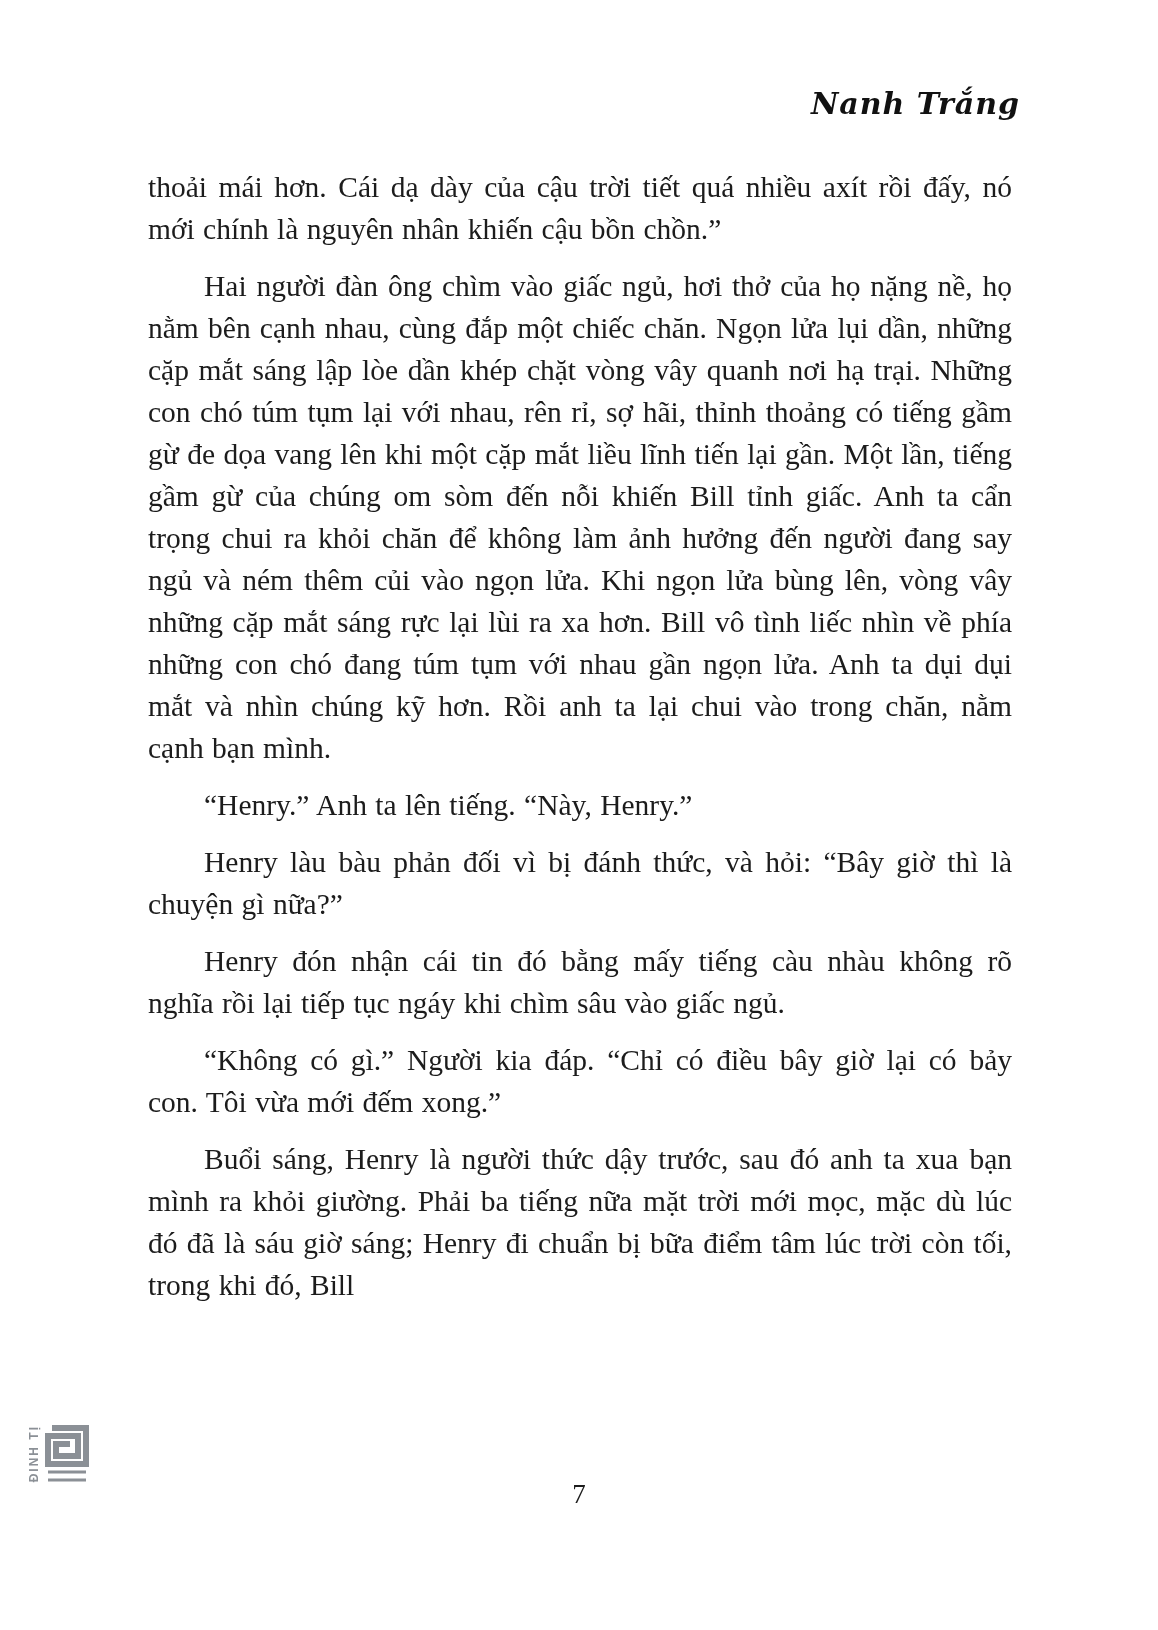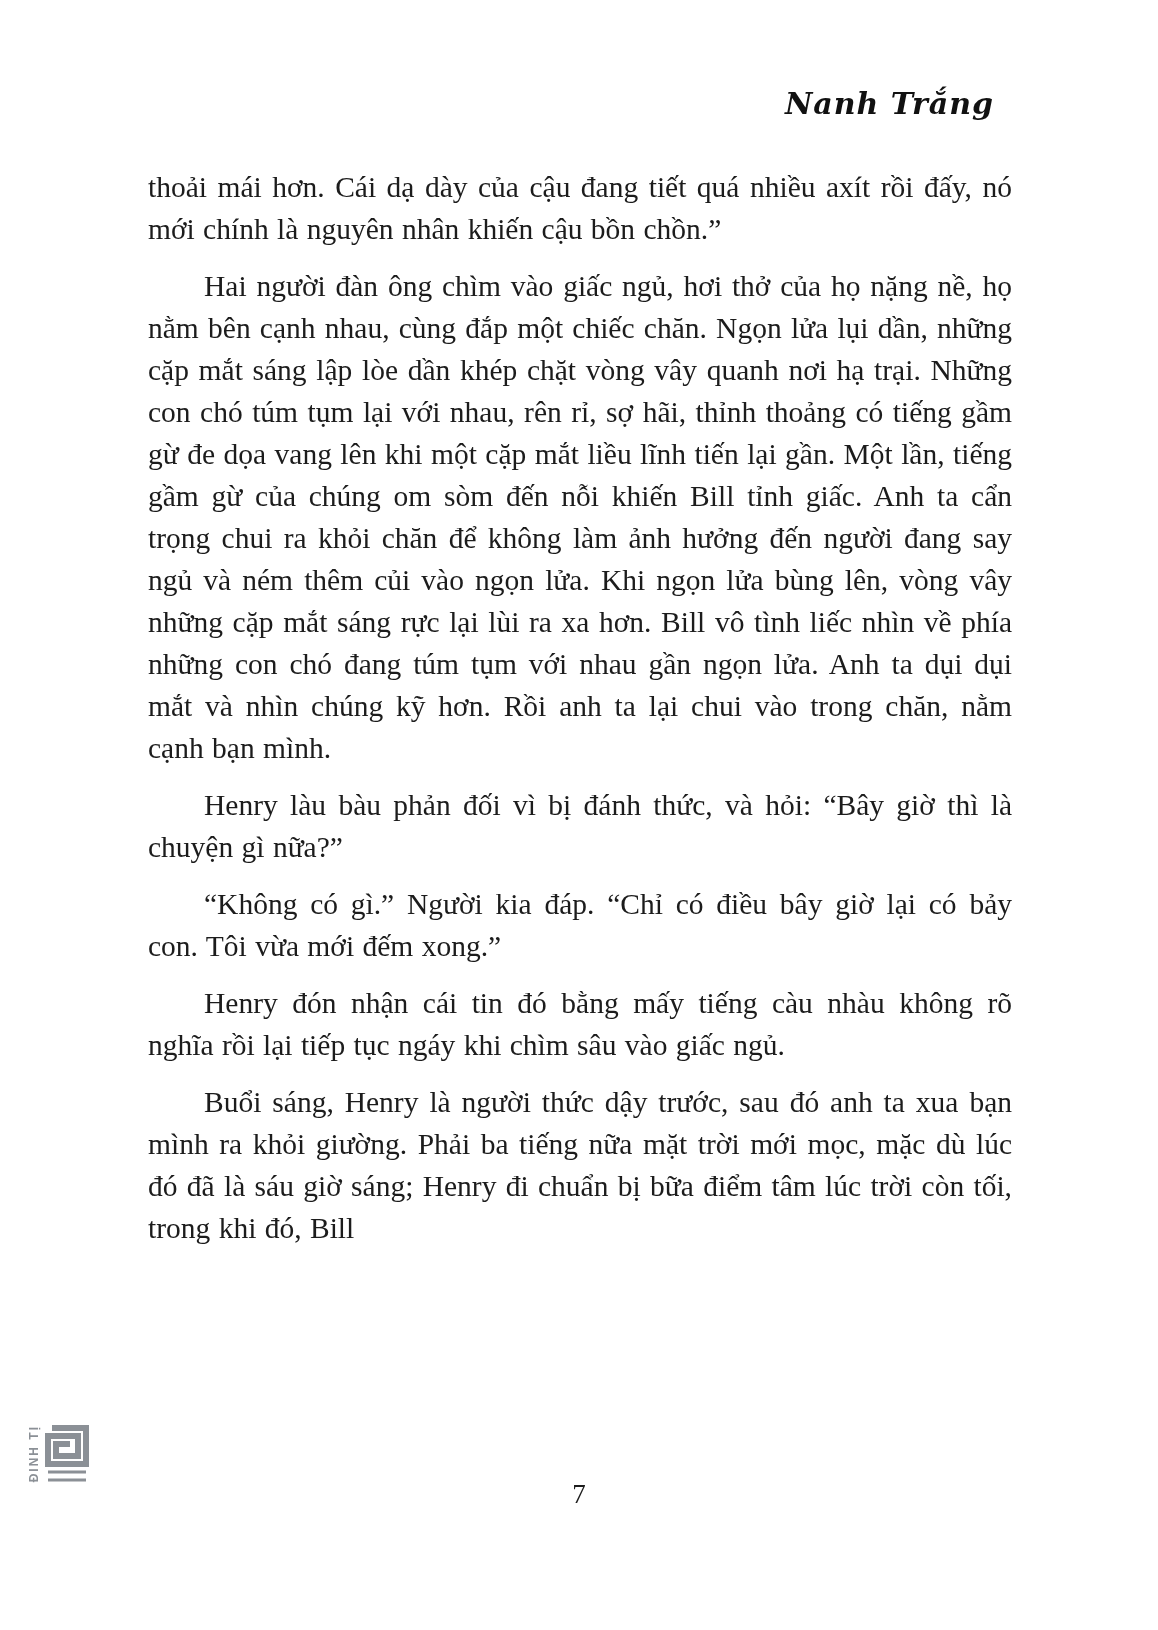--- a/index.html
+++ b/index.html
@@ -13,21 +13,21 @@
     height: 1630px;
     margin: 0 auto;
     background: #ffffff;
     font-family: "Liberation Serif", serif;
     color: #1c1c1c;
     overflow: hidden;
   }
   .running-head {
     position: absolute;
     top: 86px;
-    right: 164px;
+    right: 138px;
     font-family: "DejaVu Serif", serif;
     font-style: italic;
     font-weight: bold;
     font-size: 30px;
     letter-spacing: 1px;
     color: #111111;
   }
   .content {
     position: absolute;
     top: 166px;
@@ -79,25 +79,26 @@
   }
 </style>
 </head>
 <body>
 
 <div class="page">
 
   <div class="running-head">Nanh Trắng</div>
 
   <div class="content">
-    <p>thoải mái hơn. Cái dạ dày của cậu đang tiết quá nhiều axít rồi đấy, nó mới chính là nguyên nhân khiến cậu bồn chồn.”</p>
+    <p>thoải mái hơn. Cái dạ dày của cậu trời tiết quá nhiều axít rồi đấy, nó mới chính là nguyên nhân khiến cậu bồn chồn.”</p>
     <p class="indent">Hai người đàn ông chìm vào giấc ngủ, hơi thở của họ nặng nề, họ nằm bên cạnh nhau, cùng đắp một chiếc chăn. Ngọn lửa lụi dần, những cặp mắt sáng lập lòe dần khép chặt vòng vây quanh nơi hạ trại. Những con chó túm tụm lại với nhau, rên rỉ, sợ hãi, thỉnh thoảng có tiếng gầm gừ đe dọa vang lên khi một cặp mắt liều lĩnh tiến lại gần. Một lần, tiếng gầm gừ của chúng om sòm đến nỗi khiến Bill tỉnh giấc. Anh ta cẩn trọng chui ra khỏi chăn để không làm ảnh hưởng đến người đang say ngủ và ném thêm củi vào ngọn lửa. Khi ngọn lửa bùng lên, vòng vây những cặp mắt sáng rực lại lùi ra xa hơn. Bill vô tình liếc nhìn về phía những con chó đang túm tụm với nhau gần ngọn lửa. Anh ta dụi dụi mắt và nhìn chúng kỹ hơn. Rồi anh ta lại chui vào trong chăn, nằm cạnh bạn mình.</p>
+    <p class="indent">“Henry.” Anh ta lên tiếng. “Này, Henry.”</p>
     <p class="indent">Henry làu bàu phản đối vì bị đánh thức, và hỏi: “Bây giờ thì là chuyện gì nữa?”</p>
+    <p class="indent">Henry đón nhận cái tin đó bằng mấy tiếng càu nhàu không rõ nghĩa rồi lại tiếp tục ngáy khi chìm sâu vào giấc ngủ.</p>
     <p class="indent">“Không có gì.” Người kia đáp. “Chỉ có điều bây giờ lại có bảy con. Tôi vừa mới đếm xong.”</p>
-    <p class="indent">Henry đón nhận cái tin đó bằng mấy tiếng càu nhàu không rõ nghĩa rồi lại tiếp tục ngáy khi chìm sâu vào giấc ngủ.</p>
     <p class="indent">Buổi sáng, Henry là người thức dậy trước, sau đó anh ta xua bạn mình ra khỏi giường. Phải ba tiếng nữa mặt trời mới mọc, mặc dù lúc đó đã là sáu giờ sáng; Henry đi chuẩn bị bữa điểm tâm lúc trời còn tối, trong khi đó, Bill</p>
   </div>
 
   <div class="publisher-logo">
     <span class="vtext">ĐINH TỊ</span>
     <span>
       <svg width="46" height="58" viewBox="0 0 46 58" aria-hidden="true">
         <path d="M8 4 H42 V40 H4 V12 H34 V32 H12 V20 H26" fill="none" stroke="#8b9096" stroke-width="6"></path>
         <path d="M4 48 H42 M4 56 H42" fill="none" stroke="#8b9096" stroke-width="3"></path>
       </svg>

